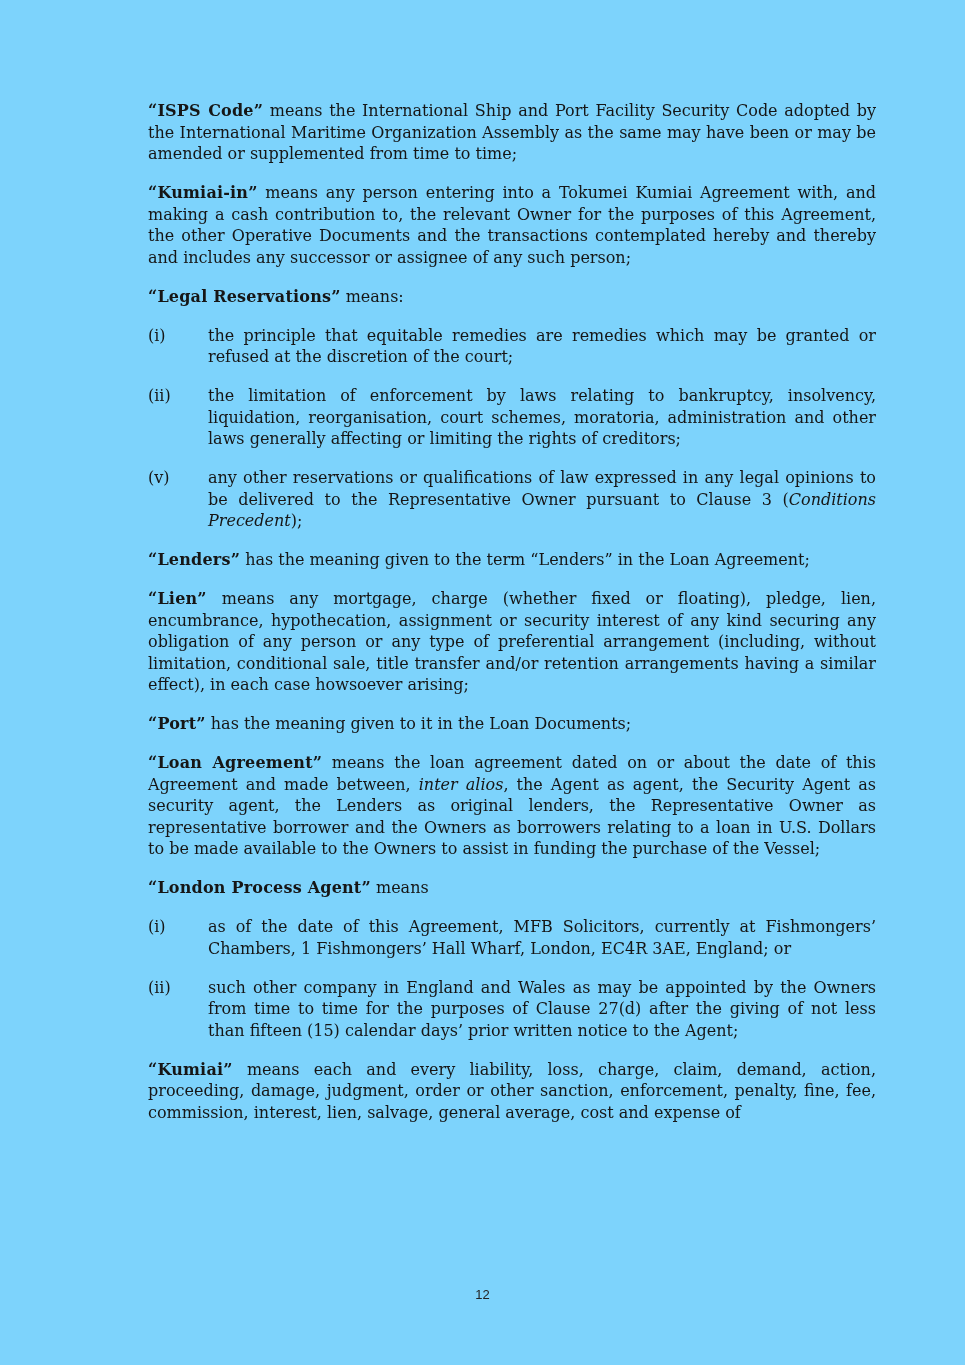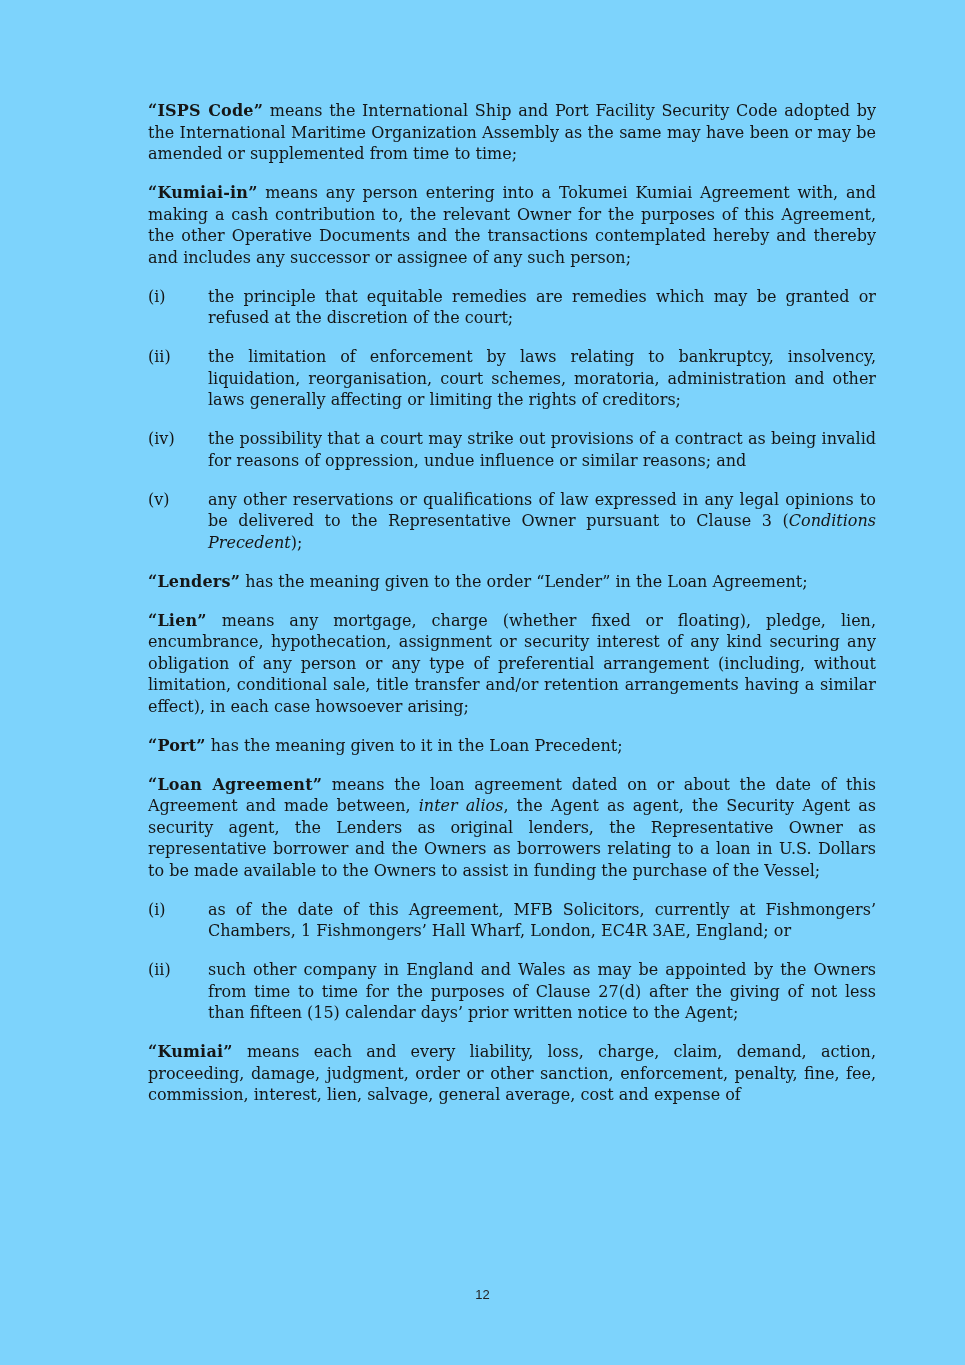--- a/index.html
+++ b/index.html
@@ -58,40 +58,38 @@
     color: #222222;
   }
 </style>
 </head>
 <body>
 
 <div class="page">
   <div class="doc-body">
       <p class="para"><span class="seg-bold">“ISPS Code”</span><span class="seg-normal"> means the International Ship and Port Facility Security Code adopted by the International Maritime Organization Assembly as the same may have been or may be amended or supplemented from time to time;</span></p>
       <p class="para"><span class="seg-bold">“Kumiai-in”</span><span class="seg-normal"> means any person entering into a Tokumei Kumiai Agreement with, and making a cash contribution to, the relevant Owner for the purposes of this Agreement, the other Operative Documents and the transactions contemplated hereby and thereby and includes any successor or assignee of any such person;</span></p>
+      <p class="para"><span class="seg-bold">“Legal Reservations”</span><span class="seg-normal"> means:</span></p>
       <div class="list-item">
         <span class="list-marker">(i)</span>
         <span class="list-body"><span class="seg-normal">the principle that equitable remedies are remedies which may be granted or refused at the discretion of the court;</span></span>
       </div>
       <div class="list-item">
         <span class="list-marker">(ii)</span>
         <span class="list-body"><span class="seg-normal">the limitation of enforcement by laws relating to bankruptcy, insolvency, liquidation, reorganisation, court schemes, moratoria, administration and other laws generally affecting or limiting the rights of creditors;</span></span>
       </div>
       <div class="list-item">
-        <span class="list-marker">(iv)</span>
-        <span class="list-body"><span class="seg-normal">the possibility that a court may strike out provisions of a contract as being invalid for reasons of oppression, undue influence or similar reasons; and</span></span>
-      </div>
-      <div class="list-item">
         <span class="list-marker">(v)</span>
         <span class="list-body"><span class="seg-normal">any other reservations or qualifications of law expressed in any legal opinions to be delivered to the Representative Owner pursuant to Clause 3 (</span><span class="seg-italic">Conditions Precedent</span><span class="seg-normal">);</span></span>
       </div>
-      <p class="para"><span class="seg-bold">“Lenders”</span><span class="seg-normal"> has the meaning given to the order “Lender” in the Loan Agreement;</span></p>
+      <p class="para"><span class="seg-bold">“Lenders”</span><span class="seg-normal"> has the meaning given to the term “Lenders” in the Loan Agreement;</span></p>
       <p class="para"><span class="seg-bold">“Lien”</span><span class="seg-normal"> means any mortgage, charge (whether fixed or floating), pledge, lien, encumbrance, hypothecation, assignment or security interest of any kind securing any obligation of any person or any type of preferential arrangement (including, without limitation, conditional sale, title transfer and/or retention arrangements having a similar effect), in each case howsoever arising;</span></p>
-      <p class="para"><span class="seg-bold">“Port”</span><span class="seg-normal"> has the meaning given to it in the Loan Precedent;</span></p>
+      <p class="para"><span class="seg-bold">“Port”</span><span class="seg-normal"> has the meaning given to it in the Loan Documents;</span></p>
       <p class="para"><span class="seg-bold">“Loan Agreement”</span><span class="seg-normal"> means the loan agreement dated on or about the date of this Agreement and made between, </span><span class="seg-italic">inter alios</span><span class="seg-normal">, the Agent as agent, the Security Agent as security agent, the Lenders as original lenders, the Representative Owner as representative borrower and the Owners as borrowers relating to a loan in U.S. Dollars to be made available to the Owners to assist in funding the purchase of the Vessel;</span></p>
+      <p class="para"><span class="seg-bold">“London Process Agent”</span><span class="seg-normal"> means</span></p>
       <div class="list-item">
         <span class="list-marker">(i)</span>
         <span class="list-body"><span class="seg-normal">as of the date of this Agreement, MFB Solicitors, currently at Fishmongers’ Chambers, 1 Fishmongers’ Hall Wharf, London, EC4R 3AE, England; or</span></span>
       </div>
       <div class="list-item">
         <span class="list-marker">(ii)</span>
         <span class="list-body"><span class="seg-normal">such other company in England and Wales as may be appointed by the Owners from time to time for the purposes of Clause 27(d) after the giving of not less than fifteen (15) calendar days’ prior written notice to the Agent;</span></span>
       </div>
       <p class="para"><span class="seg-bold">“Kumiai”</span><span class="seg-normal"> means each and every liability, loss, charge, claim, demand, action, proceeding, damage, judgment, order or other sanction, enforcement, penalty, fine, fee, commission, interest, lien, salvage, general average, cost and expense of</span></p>
     </div>

